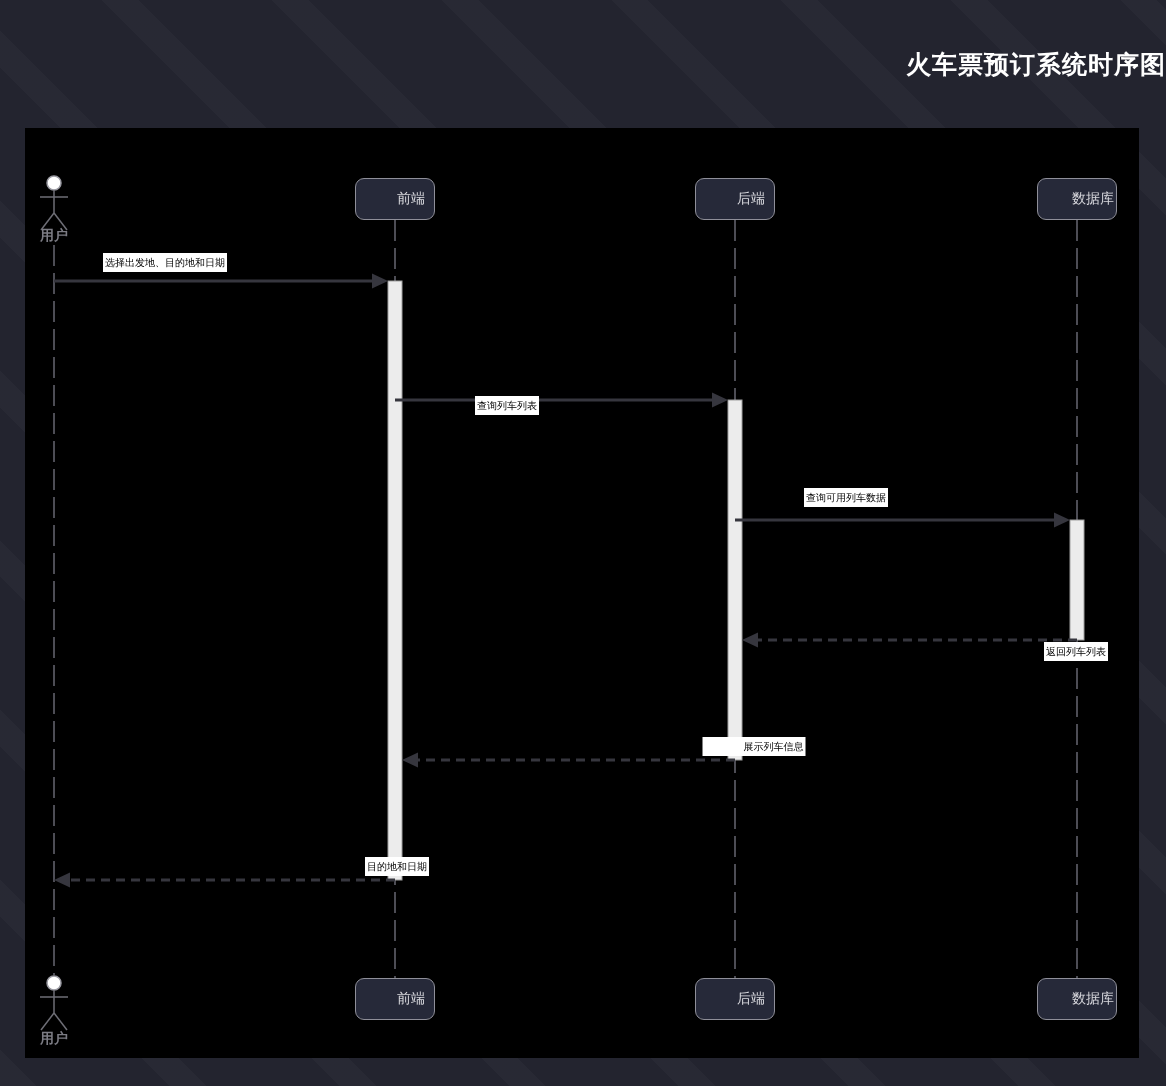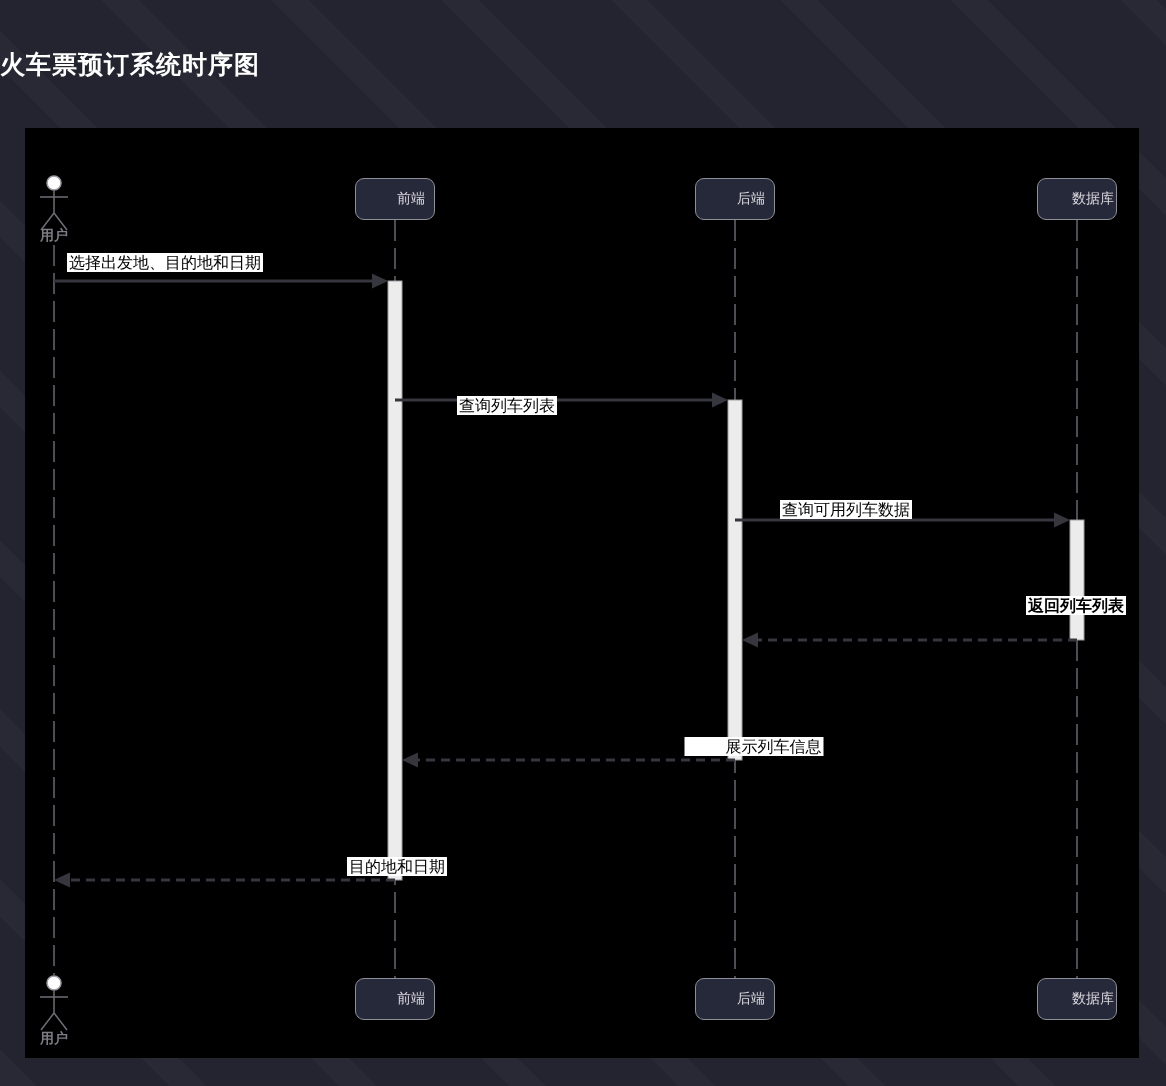--- a/index.html
+++ b/index.html
@@ -18,21 +18,21 @@
         rgba(255,255,255,0.022) 26px,
         transparent 26px,
         transparent 120px);
     font-family: "Liberation Sans", sans-serif;
   }
   .page-title {
     position: absolute;
     top: 48px;
     left: 0;
     width: 100%;
-    text-align: left;
+    text-align: right;
     color: #ffffff;
     font-size: 25px;
     font-weight: 700;
     letter-spacing: 1px;
     margin: 0;
   }
   .diagram {
     position: absolute;
     left: 25px;
     top: 128px;
@@ -59,21 +59,21 @@
     align-items: center;
     justify-content: center;
     white-space: nowrap;
     padding-left: 32px;
   }
   .msg-label {
     position: absolute;
     transform: translateX(-50%);
     background: #ffffff;
     color: #000000;
-    font-size: 16px;
+    font-size: 10px;
     line-height: 19px;
     padding: 0 2px;
     white-space: nowrap;
   }
   .lifeline { stroke: #4d4d55; stroke-width: 2; stroke-dasharray: 21,7; }
   .solid-msg { stroke: #36363e; stroke-width: 3; }
   .dashed-msg { stroke: #36363e; stroke-width: 3; stroke-dasharray: 9,6; }
   .arrow-head { fill: #36363e; }
   .activation { fill: #ececec; stroke: #a0a0a0; stroke-width: 1; }
   .actor-line { stroke: #6e6e76; stroke-width: 1.5; fill: none; }
@@ -163,18 +163,18 @@
   </div>
   <div class="pbox" style="left:670px; top:850px;">
     <span>后端</span>
   </div>
   <div class="pbox" style="left:1012px; top:850px;">
     <span>数据库</span>
   </div>
 
   <div class="msg-label" style="left:140px;  top:125px;">选择出发地、目的地和日期</div>
   <div class="msg-label" style="left:482px;  top:248px;margin-top:20px;">查询列车列表</div>
-  <div class="msg-label" style="left:821px;  top:372px;">查询可用列车数据</div>
-  <div class="msg-label" style="left:1051px; top:468px;font-weight:bold;">返回列车列表</div>
+  <div class="msg-label" style="left:821px;  top:360px;">查询可用列车数据</div>
+  <div class="msg-label" style="left:1051px; top:514px;">返回列车列表</div>
   <div class="msg-label" style="left:729px;  top:609px;padding-left:41px;">展示列车信息</div>
   <div class="msg-label" style="left:372px;  top:729px;">目的地和日期</div>
 
 </div>
 
 </body></html>

